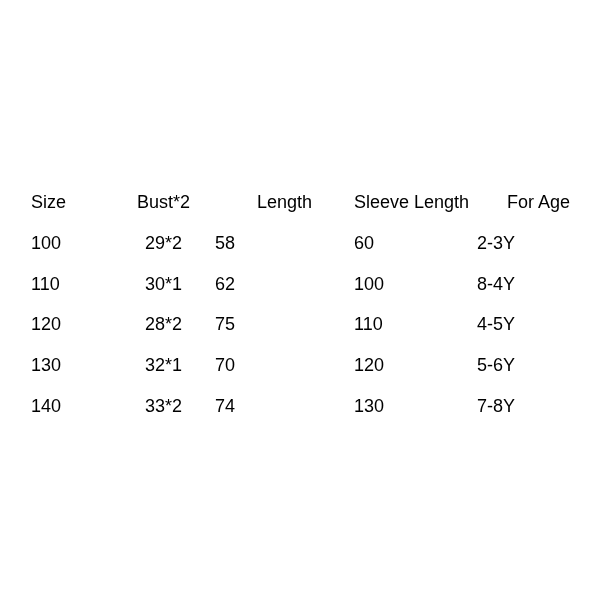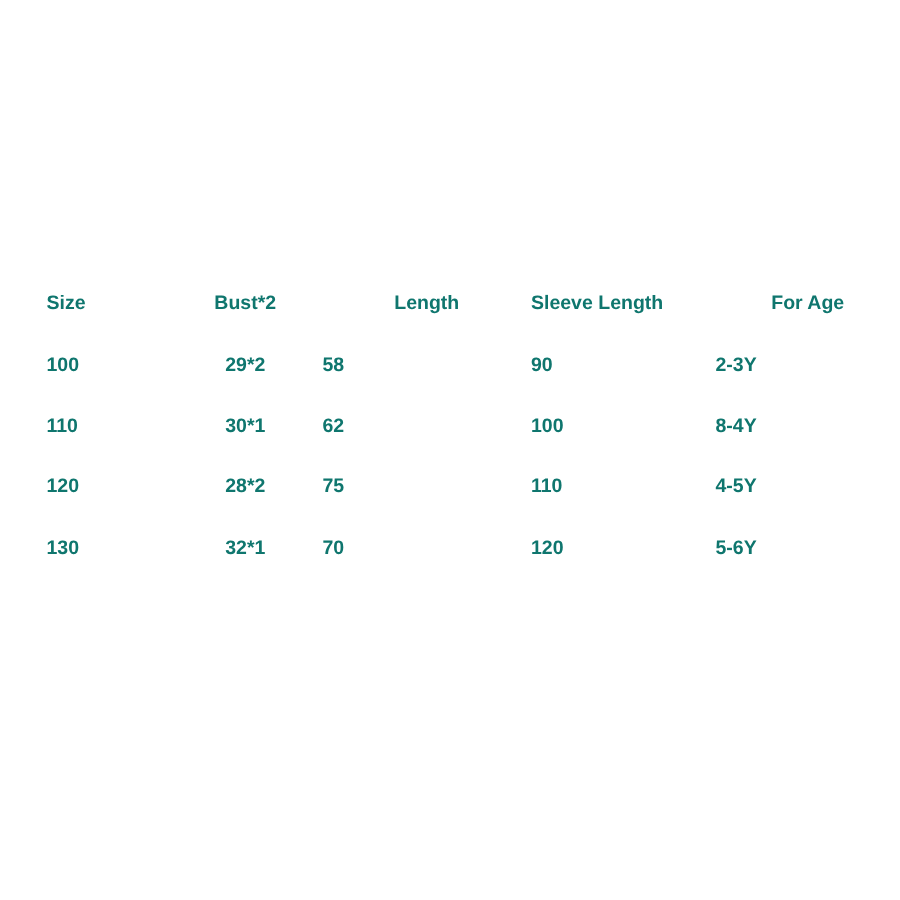--- a/index.html
+++ b/index.html
@@ -40,24 +40,24 @@
 
   table.size-table tr {
     height: 40.7px;
   }
 
   table.size-table th,
   table.size-table td {
     border: 0;
     padding: 0;
     margin: 0;
-    font-size: 13px;
-    font-weight: bold;
+    font-size: 18px;
+    font-weight: normal;
     line-height: 16px;
-    color: #0f766e;
+    color: #000000;
     vertical-align: middle;
     white-space: nowrap;
   }
 
   
   .col-size {
     width: 112px;
     text-align: left;
     padding-left: 31px !important;
     box-sizing: border-box;
@@ -97,21 +97,21 @@
           <th class="col-sleeve">Sleeve Length</th>
           <th class="col-age">For Age</th>
         </tr>
       </thead>
 
       <tbody>
         <tr>
           <td class="col-size">100</td>
           <td class="col-bust">29*2</td>
           <td class="col-length">58</td>
-          <td class="col-sleeve">90</td>
+          <td class="col-sleeve">60</td>
           <td class="col-age">2-3Y</td>
         </tr>
         <tr>
           <td class="col-size">110</td>
           <td class="col-bust">30*1</td>
           <td class="col-length">62</td>
           <td class="col-sleeve">100</td>
           <td class="col-age">8-4Y</td>
         </tr>
         <tr>
@@ -121,18 +121,25 @@
           <td class="col-sleeve">110</td>
           <td class="col-age">4-5Y</td>
         </tr>
         <tr>
           <td class="col-size">130</td>
           <td class="col-bust">32*1</td>
           <td class="col-length">70</td>
           <td class="col-sleeve">120</td>
           <td class="col-age">5-6Y</td>
         </tr>
+        <tr>
+          <td class="col-size">140</td>
+          <td class="col-bust">33*2</td>
+          <td class="col-length">74</td>
+          <td class="col-sleeve">130</td>
+          <td class="col-age">7-8Y</td>
+        </tr>
       </tbody>
 
     </table>
   </div>
 
 </div>
 
 </body></html>

